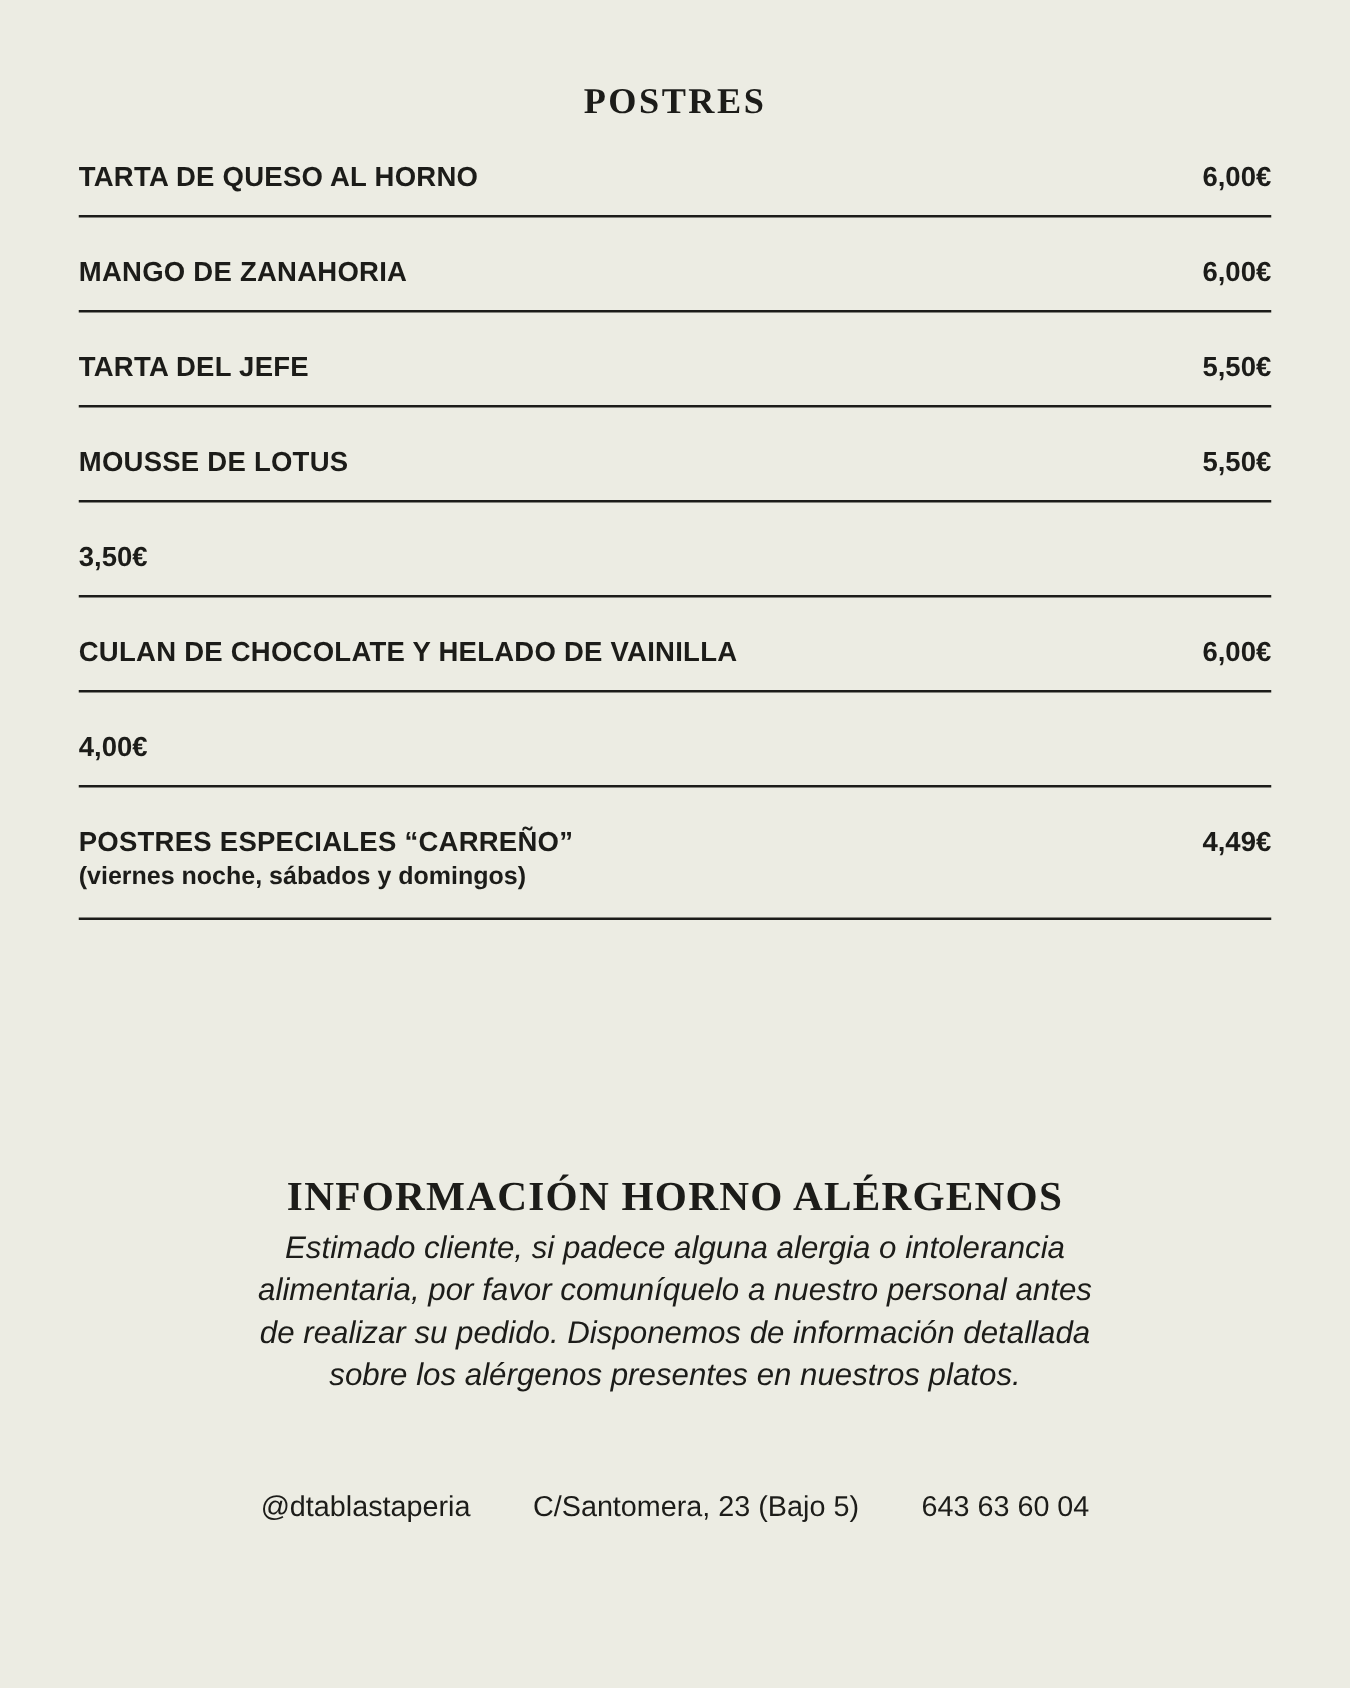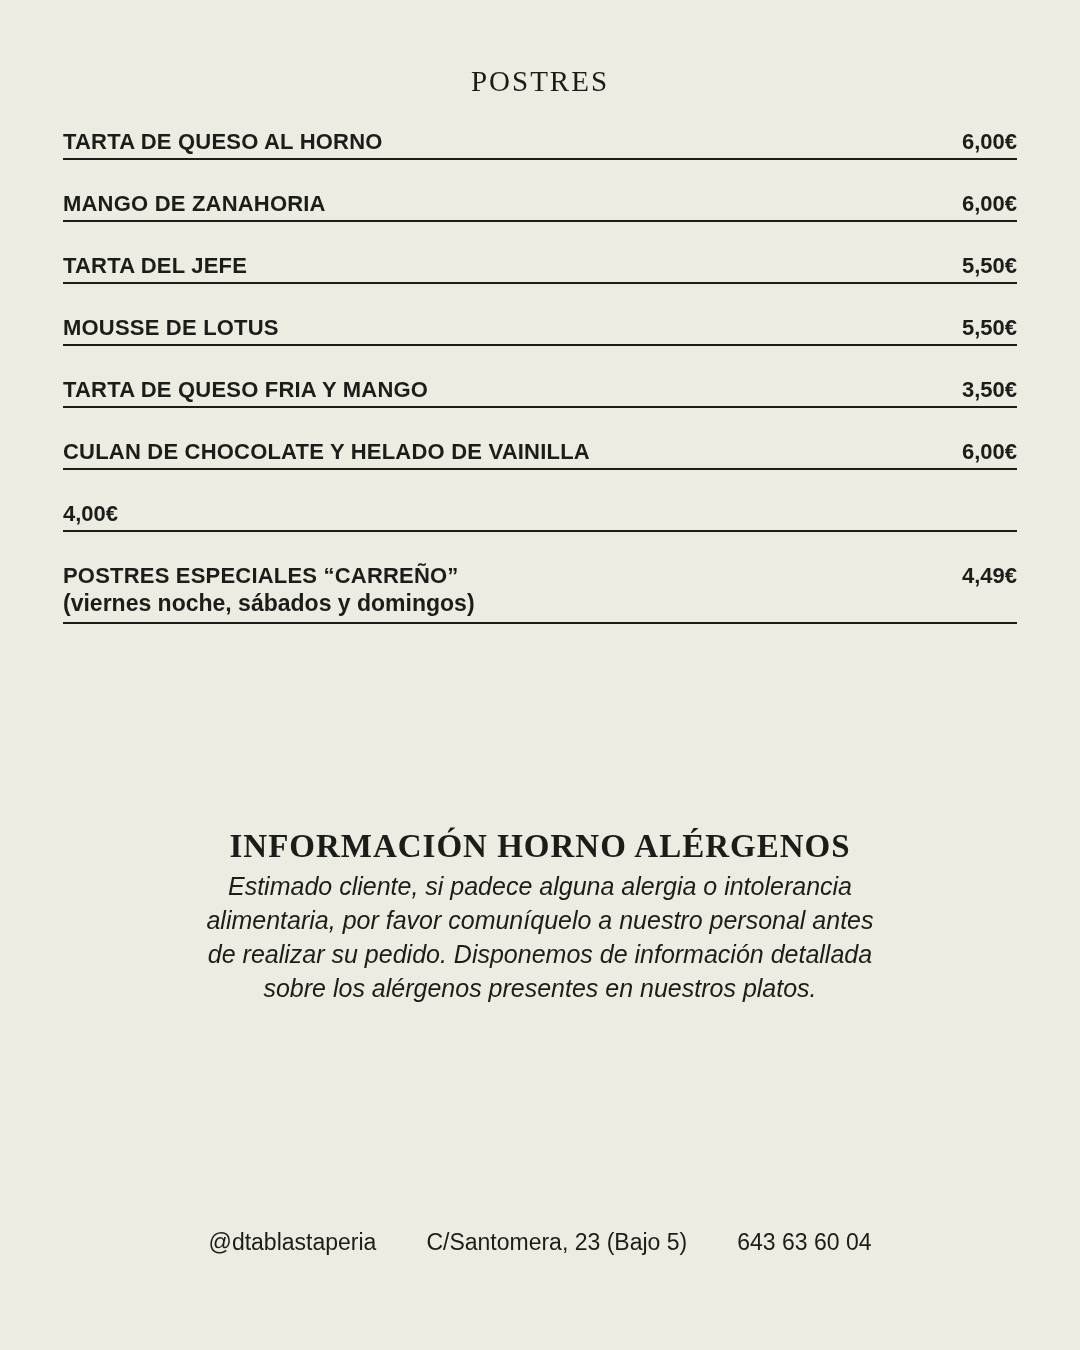--- a/index.html
+++ b/index.html
@@ -19,31 +19,31 @@
     width: 100%;
     height: 100%;
     box-sizing: border-box;
     padding: 0 63px;
   }
   .menu-title {
     margin-top: 64px;
     margin-bottom: 30px;
     text-align: center;
     font-family: "Liberation Serif", "DejaVu Serif", serif;
-    font-weight: 400;
+    font-weight: 700;
     font-size: 29px;
     line-height: 34px;
     letter-spacing: 2px;
   }
   .menu-list {
     width: 100%;
   }
   .menu-item {
     border-bottom: 2px solid #1C1C19;
-    padding-bottom: 2px;
+    padding-bottom: 16px;
     margin-bottom: 30px;
   }
   .menu-item .row {
     display: flex;
     justify-content: space-between;
     align-items: baseline;
   }
   .item-name {
     font-size: 22px;
     line-height: 28px;
@@ -51,21 +51,21 @@
     letter-spacing: 0.2px;
   }
   .item-price {
     font-size: 22px;
     line-height: 28px;
     font-weight: 700;
     white-space: nowrap;
     text-align: center;
   }
   .item-note {
-    font-size: 23px;
+    font-size: 20px;
     line-height: 24px;
     font-weight: 700;
     margin-top: 1px;
     padding-bottom: 5px;
   }
   .item-note:empty {
     display: none;
   }
   .allergen {
     margin-top: 202px;
@@ -83,21 +83,21 @@
     max-width: 680px;
     font-size: 25px;
     line-height: 34px;
     font-weight: 400;
     font-style: italic;
   }
   .footer {
     position: absolute;
     left: 0;
     right: 0;
-    top: 1227px;
+    top: 1190px;
     display: flex;
     justify-content: center;
     gap: 50px;
     font-size: 23px;
     line-height: 30px;
     font-weight: 400;
   }
 </style>
 </head>
 <body>
@@ -134,21 +134,20 @@
     <div class="menu-item">
       <div class="row">
         <span class="item-name">MOUSSE DE LOTUS</span>
         <span class="item-price">5,50€</span>
       </div>
 
     </div>
 
     <div class="menu-item">
       <div class="row">
-        <span class="item-name">TARTA DE QUESO FRIA Y MANGO</span>
         <span class="item-price">3,50€</span>
       </div>
 
     </div>
 
     <div class="menu-item">
       <div class="row">
         <span class="item-name">CULAN DE CHOCOLATE Y HELADO DE VAINILLA</span>
         <span class="item-price">6,00€</span>
       </div>

